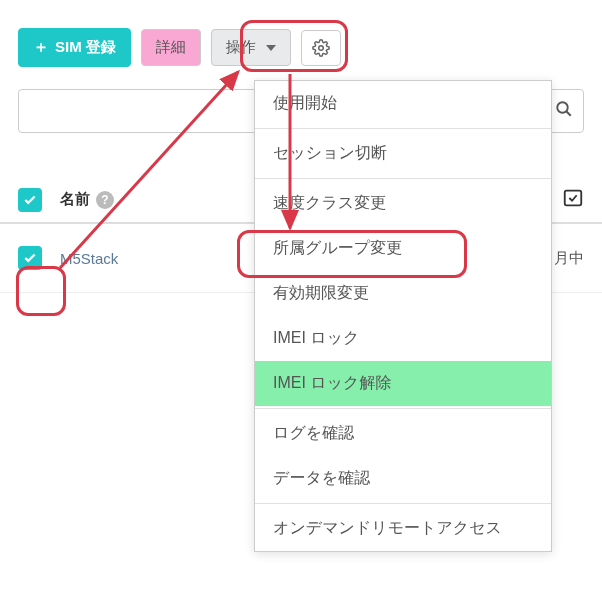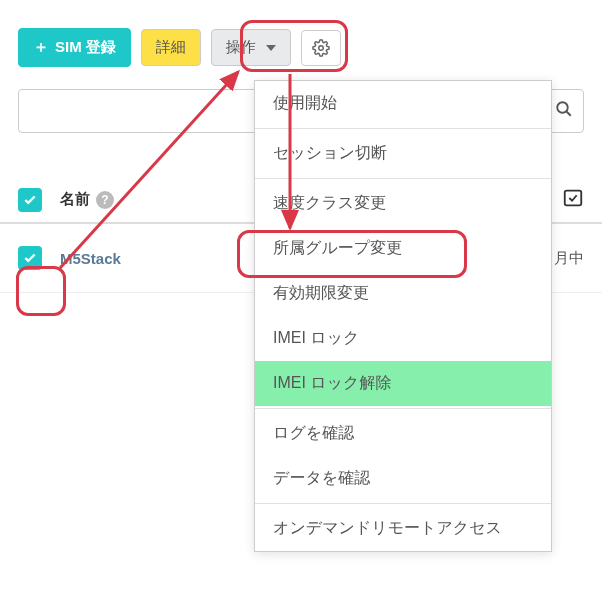--- a/index.html
+++ b/index.html
@@ -20,21 +20,21 @@
     padding: 28px 18px 18px 18px;
   }
   .btn {
     display: inline-flex;
     align-items: center;
     gap: 6px;
     border: 1px solid #ccc;
     border-radius: 4px;
     padding: 8px 14px;
     font-size: 15px;
-    background: #fde047;
+    background: #f9a8d4;
     color: #555;
     cursor: pointer;
   }
   .btn-primary {
     background: #1ec8c8;
     color: #fff;
     border-color: #1ec8c8;
     font-weight: 600;
   }
   .btn-primary .plus { font-weight: 900; font-size: 16px; }
@@ -117,21 +117,21 @@
   }
   
   .table-row {
     display:flex;
     align-items:center;
     padding: 22px 18px;
     border-bottom: 1px solid #eee;
     font-size: 15px;
     color: #5a7a99;
   }
-  .table-row .name { color:#5a7a99;font-weight:bold; }
+  .table-row .name { color:#5a7a99; }
   .status-cell {
     margin-left:auto;
     color:#555;
   }
 
   
   .dropdown {
     position: absolute;
     left: 254px;
     top: 80px;

